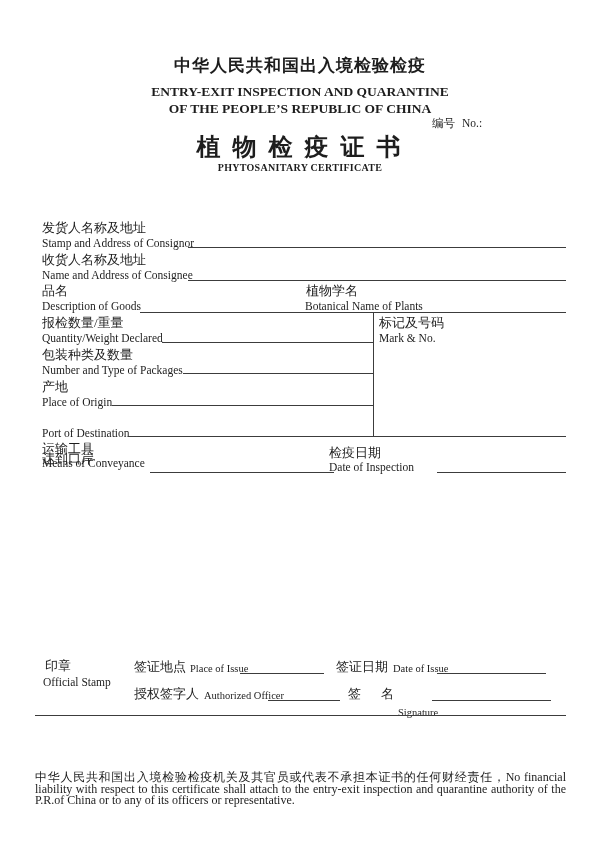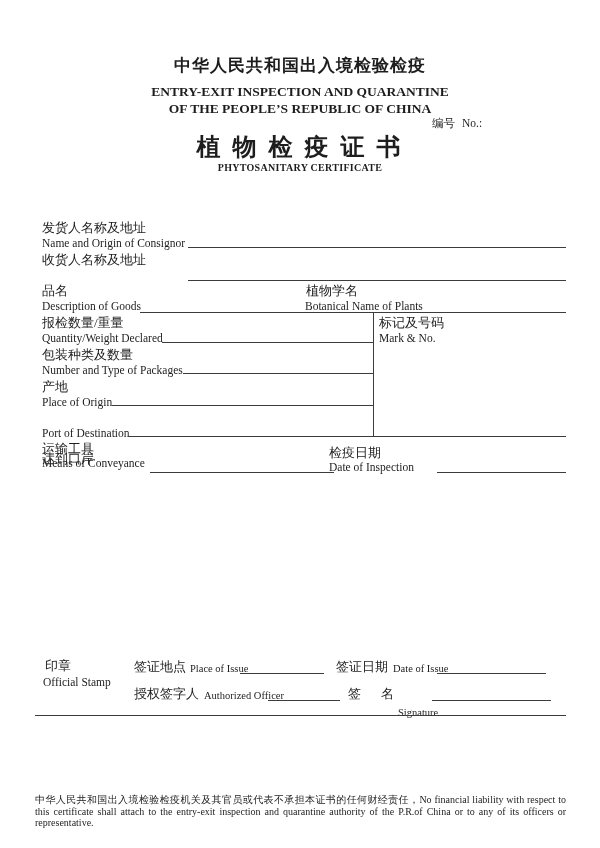--- a/index.html
+++ b/index.html
@@ -27,22 +27,22 @@
 
   .cn   { font-size: 13px; line-height: 15px; }
   .en   { font-size: 11.5px; line-height: 14px; }
   .en-sm{ font-size: 10.5px; line-height: 13px; }
 
   .u { position: absolute; height: 0; border-bottom: 1px solid #3c3c3c; }
   .vline { position: absolute; width: 0; border-left: 1px solid #3c3c3c; }
 
   .footer-text {
     position: absolute;
-    left: 35px; top: 784px; width: 531px;
-    font-size: 10px; line-height: 11.5px;
+    left: 35px; top: 760px; width: 531px;
+    font-size: 12px; line-height: 11.5px;
     text-align: justify;
     white-space: normal;
   }
 </style>
 </head>
 <body>
 
 <div class="page">
 
   <div class="center b org-cn">中华人民共和国出入境检验检疫</div>
@@ -50,24 +50,25 @@
   <div class="center b org-en2">OF THE PEOPLE’S REPUBLIC OF CHINA</div>
 
   <div class="abs serial">
     <span>编号</span><span class="gap"></span><span>No.:</span>
   </div>
 
   <div class="center b title-cn">植 物 检 疫 证 书</div>
   <div class="center b title-en">PHYTOSANITARY CERTIFICATE</div>
 
   <div class="abs cn" style="left:42px; top:220px;">发货人名称及地址</div>
-  <div class="abs en" style="left:42px; top:236px;">Name and Origin of Consignor</div>
+  <div class="abs en" style="left:42px; top:236px;">Stamp and Address of Consignor</div>
   <div class="u" style="left:188px; top:247px; width:378px;"></div>
 
   <div class="abs cn" style="left:42px; top:252px;">收货人名称及地址</div>
+  <div class="abs en" style="left:42px; top:268px;">Name and Address of Consignee</div>
   <div class="u" style="left:188px; top:280px; width:378px;"></div>
 
   <div class="abs cn" style="left:42px; top:283px;">品名</div>
   <div class="abs cn" style="left:306px; top:283px;">植物学名</div>
   <div class="abs en" style="left:42px; top:299px;">Description of Goods</div>
   <div class="abs en" style="left:305px; top:299px;">Botanical Name of Plants</div>
   <div class="u" style="left:140px; top:312px; width:426px;"></div>
 
   <div class="abs cn" style="left:42px; top:315px;">报检数量/重量</div>
   <div class="abs en" style="left:42px; top:331px;">Quantity/Weight Declared</div>

